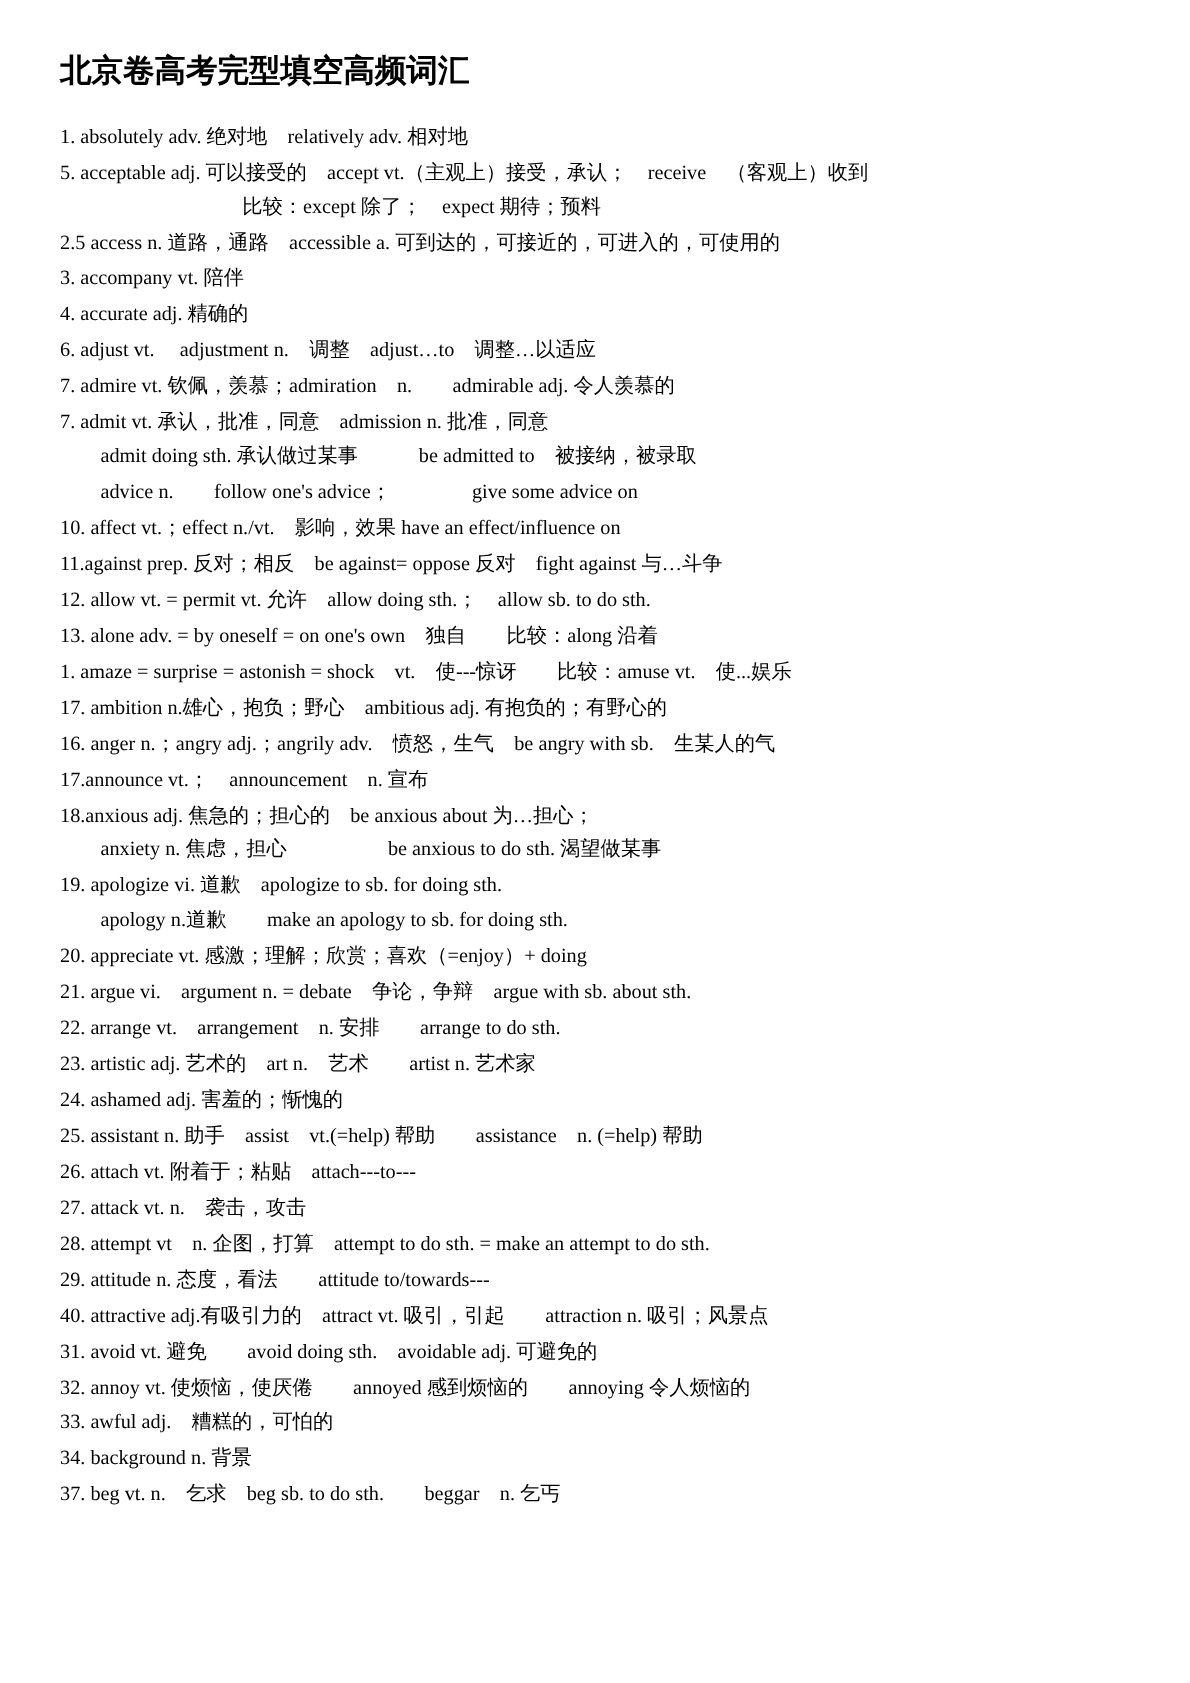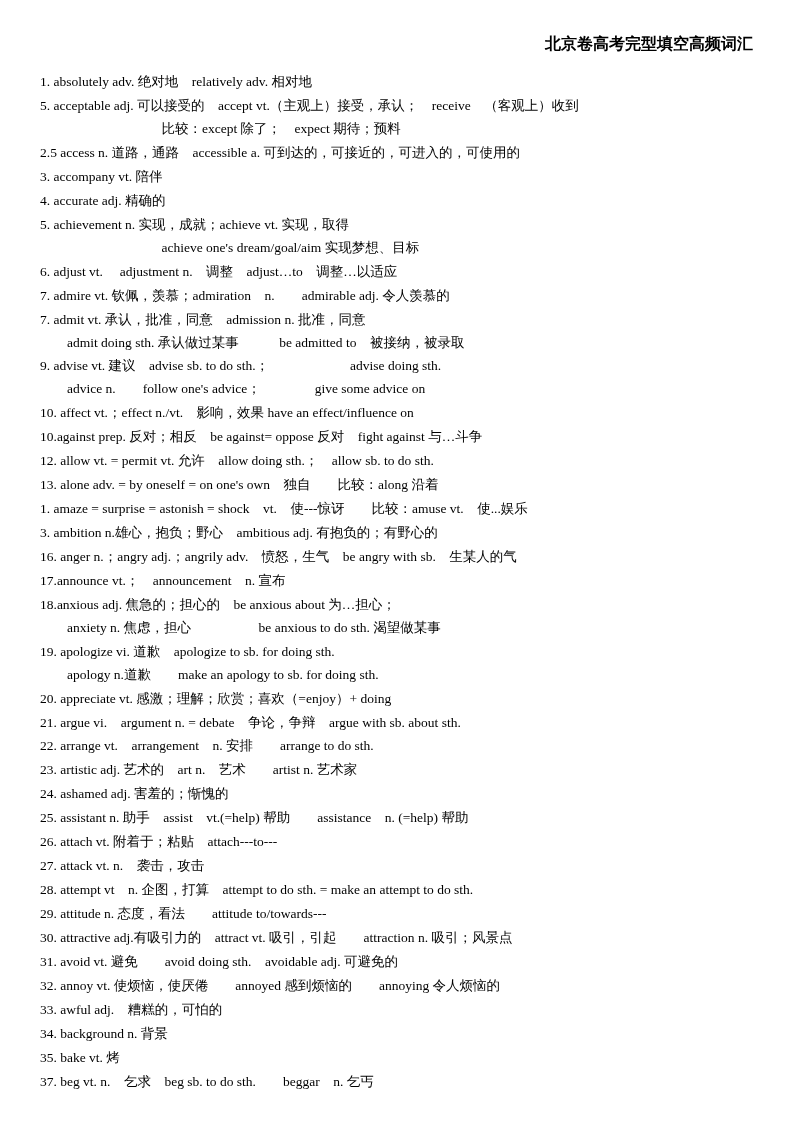--- a/index.html
+++ b/index.html
@@ -11,22 +11,22 @@
       background: #fff;
       font-family: "SimSun", "宋体", serif;
       font-size: 13.5px;
       color: #000;
       width: 793px;
       min-height: 1122px;
       padding: 30px 40px;
       line-height: 1.7;
     }
     .title {
-      text-align: right;
-      font-size: 16px;
+      text-align: left;
+      font-size: 21px;
       font-weight: bold;
       margin-bottom: 14px;
       font-family: "SimHei", "黑体", sans-serif;
     }
     .entry {
       margin-bottom: 1px;
     }
     .entry-line {
       text-indent: 0;
     }
@@ -47,54 +47,49 @@
     <div class="entry">
       <p class="entry-line">2.5 access n. 道路，通路　accessible a. 可到达的，可接近的，可进入的，可使用的</p>
     </div>
     <div class="entry">
       <p class="entry-line">3. accompany vt. 陪伴</p>
     </div>
     <div class="entry">
       <p class="entry-line">4. accurate adj. 精确的</p>
     </div>
     <div class="entry">
-      <p class="entry-line">5. achievement n. 实现，成就；achieve vt. 实现，取得</p>
-      <p class="entry-line">　　　　　　　　　achieve one's dream/goal/aim 实现梦想、目标</p>
-    </div>
-    <div class="entry">
       <p class="entry-line">6. adjust vt.　 adjustment n.　调整　adjust…to　调整…以适应</p>
     </div>
     <div class="entry">
       <p class="entry-line">7. admire vt. 钦佩，羡慕；admiration　n.　　admirable adj. 令人羡慕的</p>
     </div>
     <div class="entry">
       <p class="entry-line">7. admit vt. 承认，批准，同意　admission n. 批准，同意</p>
       <p class="entry-line">　　admit doing sth. 承认做过某事　　　be admitted to　被接纳，被录取</p>
     </div>
     <div class="entry">
-      <p class="entry-line">9. advise vt. 建议　advise sb. to do sth.；　　　　　　advise doing sth.</p>
       <p class="entry-line">　　advice n.　　follow one's advice；　　　　give some advice on</p>
     </div>
     <div class="entry">
       <p class="entry-line">10. affect vt.；effect n./vt.　影响，效果 have an effect/influence on</p>
     </div>
     <div class="entry">
-      <p class="entry-line">10.against prep. 反对；相反　be against= oppose 反对　fight against 与…斗争</p>
+      <p class="entry-line">11.against prep. 反对；相反　be against= oppose 反对　fight against 与…斗争</p>
     </div>
     <div class="entry">
       <p class="entry-line">12. allow vt. = permit vt. 允许　allow doing sth.；　allow sb. to do sth.</p>
     </div>
     <div class="entry">
       <p class="entry-line">13. alone adv. = by oneself = on one's own　独自　　比较：along 沿着</p>
     </div>
     <div class="entry">
       <p class="entry-line">1. amaze = surprise = astonish = shock　vt.　使---惊讶　　比较：amuse vt.　使...娱乐</p>
     </div>
     <div class="entry">
-      <p class="entry-line">3. ambition n.雄心，抱负；野心　ambitious adj. 有抱负的；有野心的</p>
+      <p class="entry-line">17. ambition n.雄心，抱负；野心　ambitious adj. 有抱负的；有野心的</p>
     </div>
     <div class="entry">
       <p class="entry-line">16. anger n.；angry adj.；angrily adv.　愤怒，生气　be angry with sb.　生某人的气</p>
     </div>
     <div class="entry">
       <p class="entry-line">17.announce vt.；　announcement　n. 宣布</p>
     </div>
     <div class="entry">
       <p class="entry-line">18.anxious adj. 焦急的；担心的　be anxious about 为…担心；</p>
       <p class="entry-line">　　anxiety n. 焦虑，担心　　　　　be anxious to do sth. 渴望做某事</p>
@@ -127,33 +122,30 @@
     <div class="entry">
       <p class="entry-line">27. attack vt. n.　袭击，攻击</p>
     </div>
     <div class="entry">
       <p class="entry-line">28. attempt vt　n. 企图，打算　attempt to do sth. = make an attempt to do sth.</p>
     </div>
     <div class="entry">
       <p class="entry-line">29. attitude n. 态度，看法　　attitude to/towards---</p>
     </div>
     <div class="entry">
-      <p class="entry-line">30. attractive adj.有吸引力的　attract vt. 吸引，引起　　attraction n. 吸引；风景点</p>
+      <p class="entry-line">40. attractive adj.有吸引力的　attract vt. 吸引，引起　　attraction n. 吸引；风景点</p>
     </div>
     <div class="entry">
       <p class="entry-line">31. avoid vt. 避免　　avoid doing sth.　avoidable adj. 可避免的</p>
     </div>
     <div class="entry">
       <p class="entry-line">32. annoy vt. 使烦恼，使厌倦　　annoyed 感到烦恼的　　annoying 令人烦恼的</p>
     </div>
     <div class="entry">
       <p class="entry-line">33. awful adj.　糟糕的，可怕的</p>
     </div>
     <div class="entry">
       <p class="entry-line">34. background n. 背景</p>
     </div>
     <div class="entry">
-      <p class="entry-line">35. bake vt. 烤</p>
-    </div>
-    <div class="entry">
       <p class="entry-line">37. beg vt. n.　乞求　beg sb. to do sth.　　beggar　n. 乞丐</p>
     </div>
   </div>
 
 </body></html>

